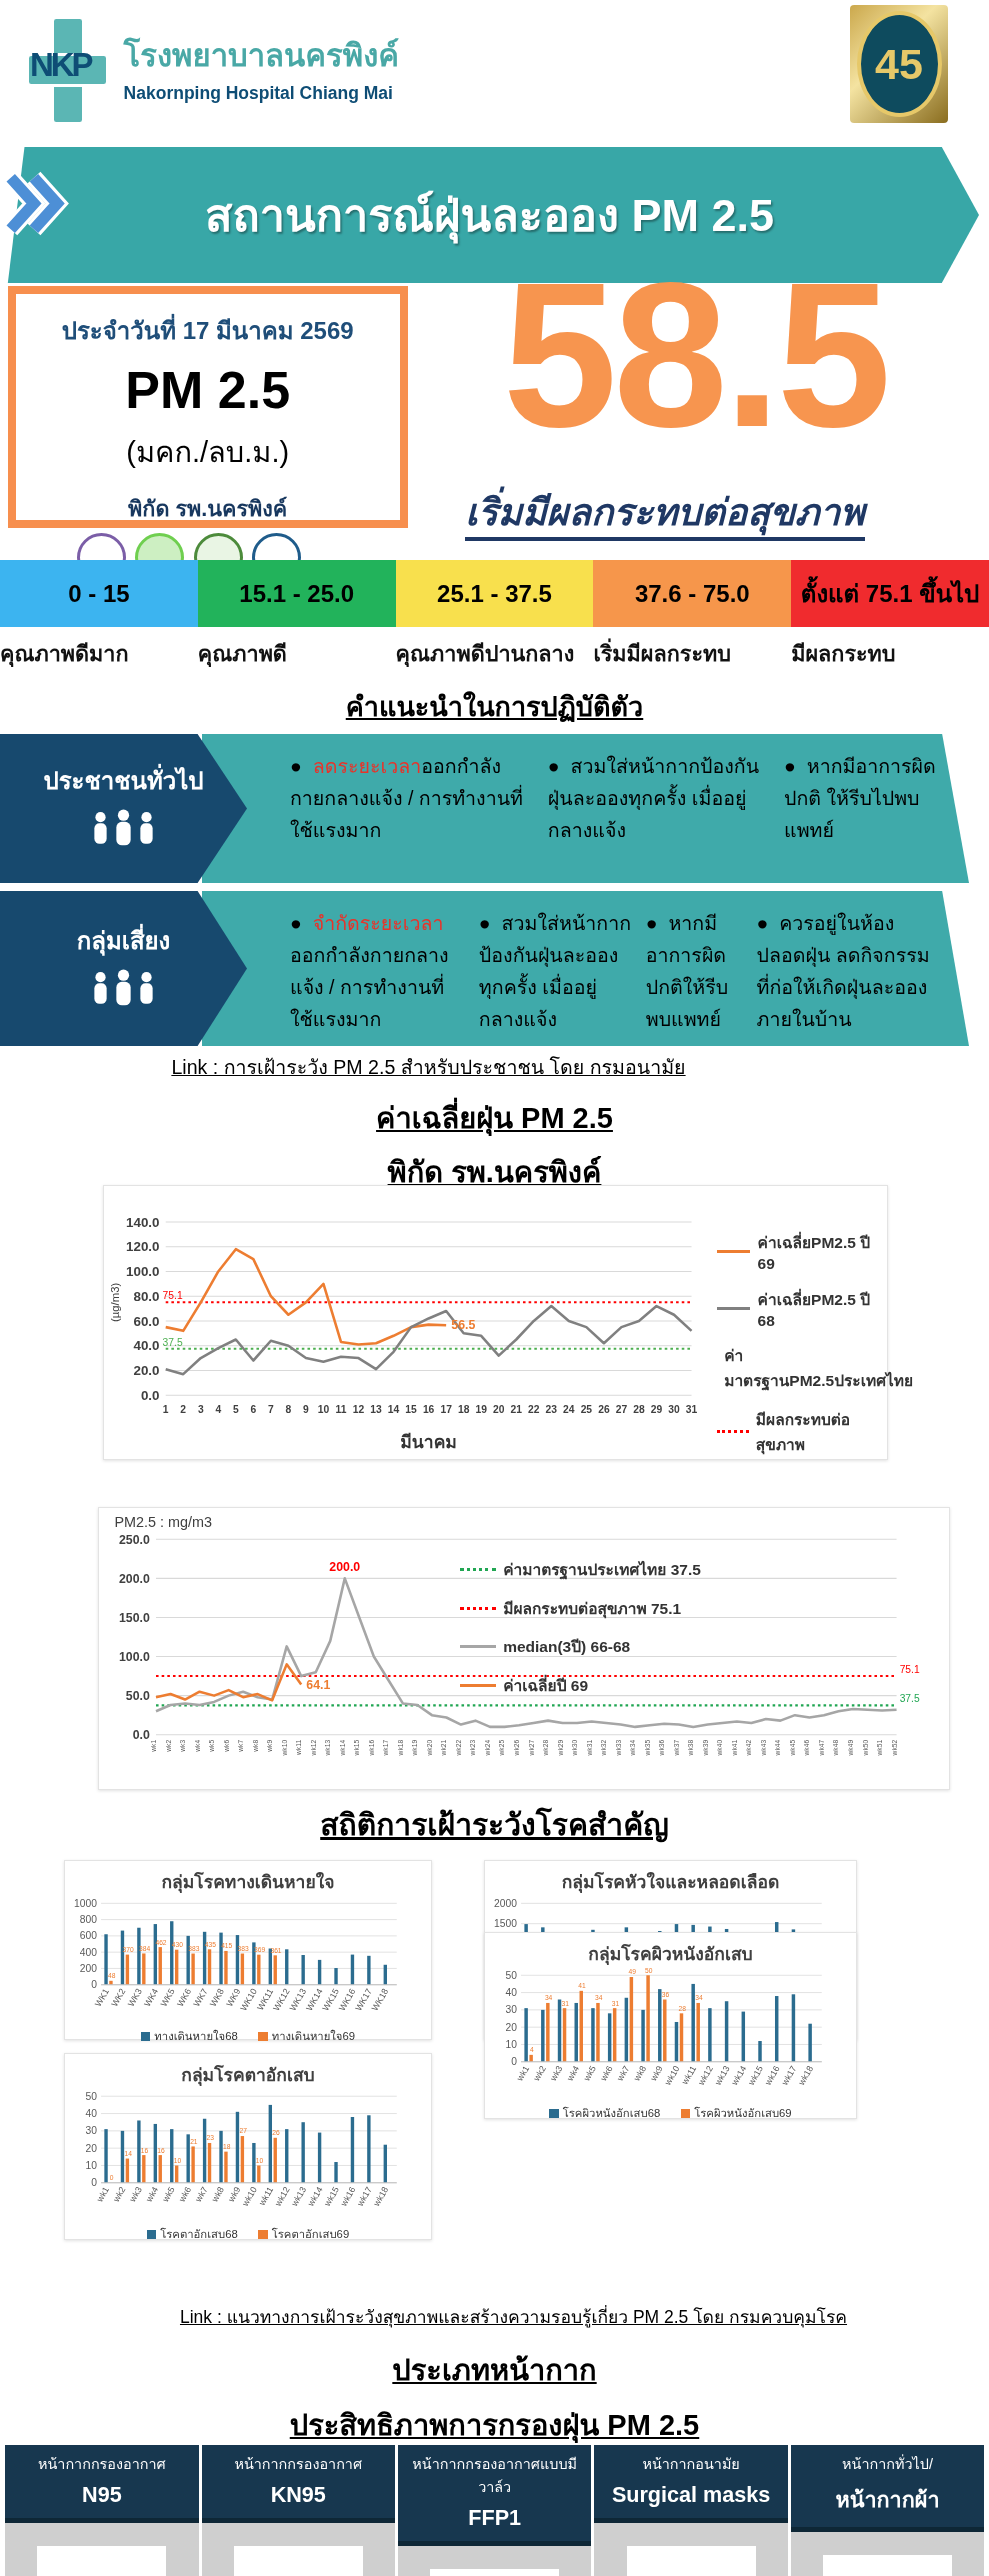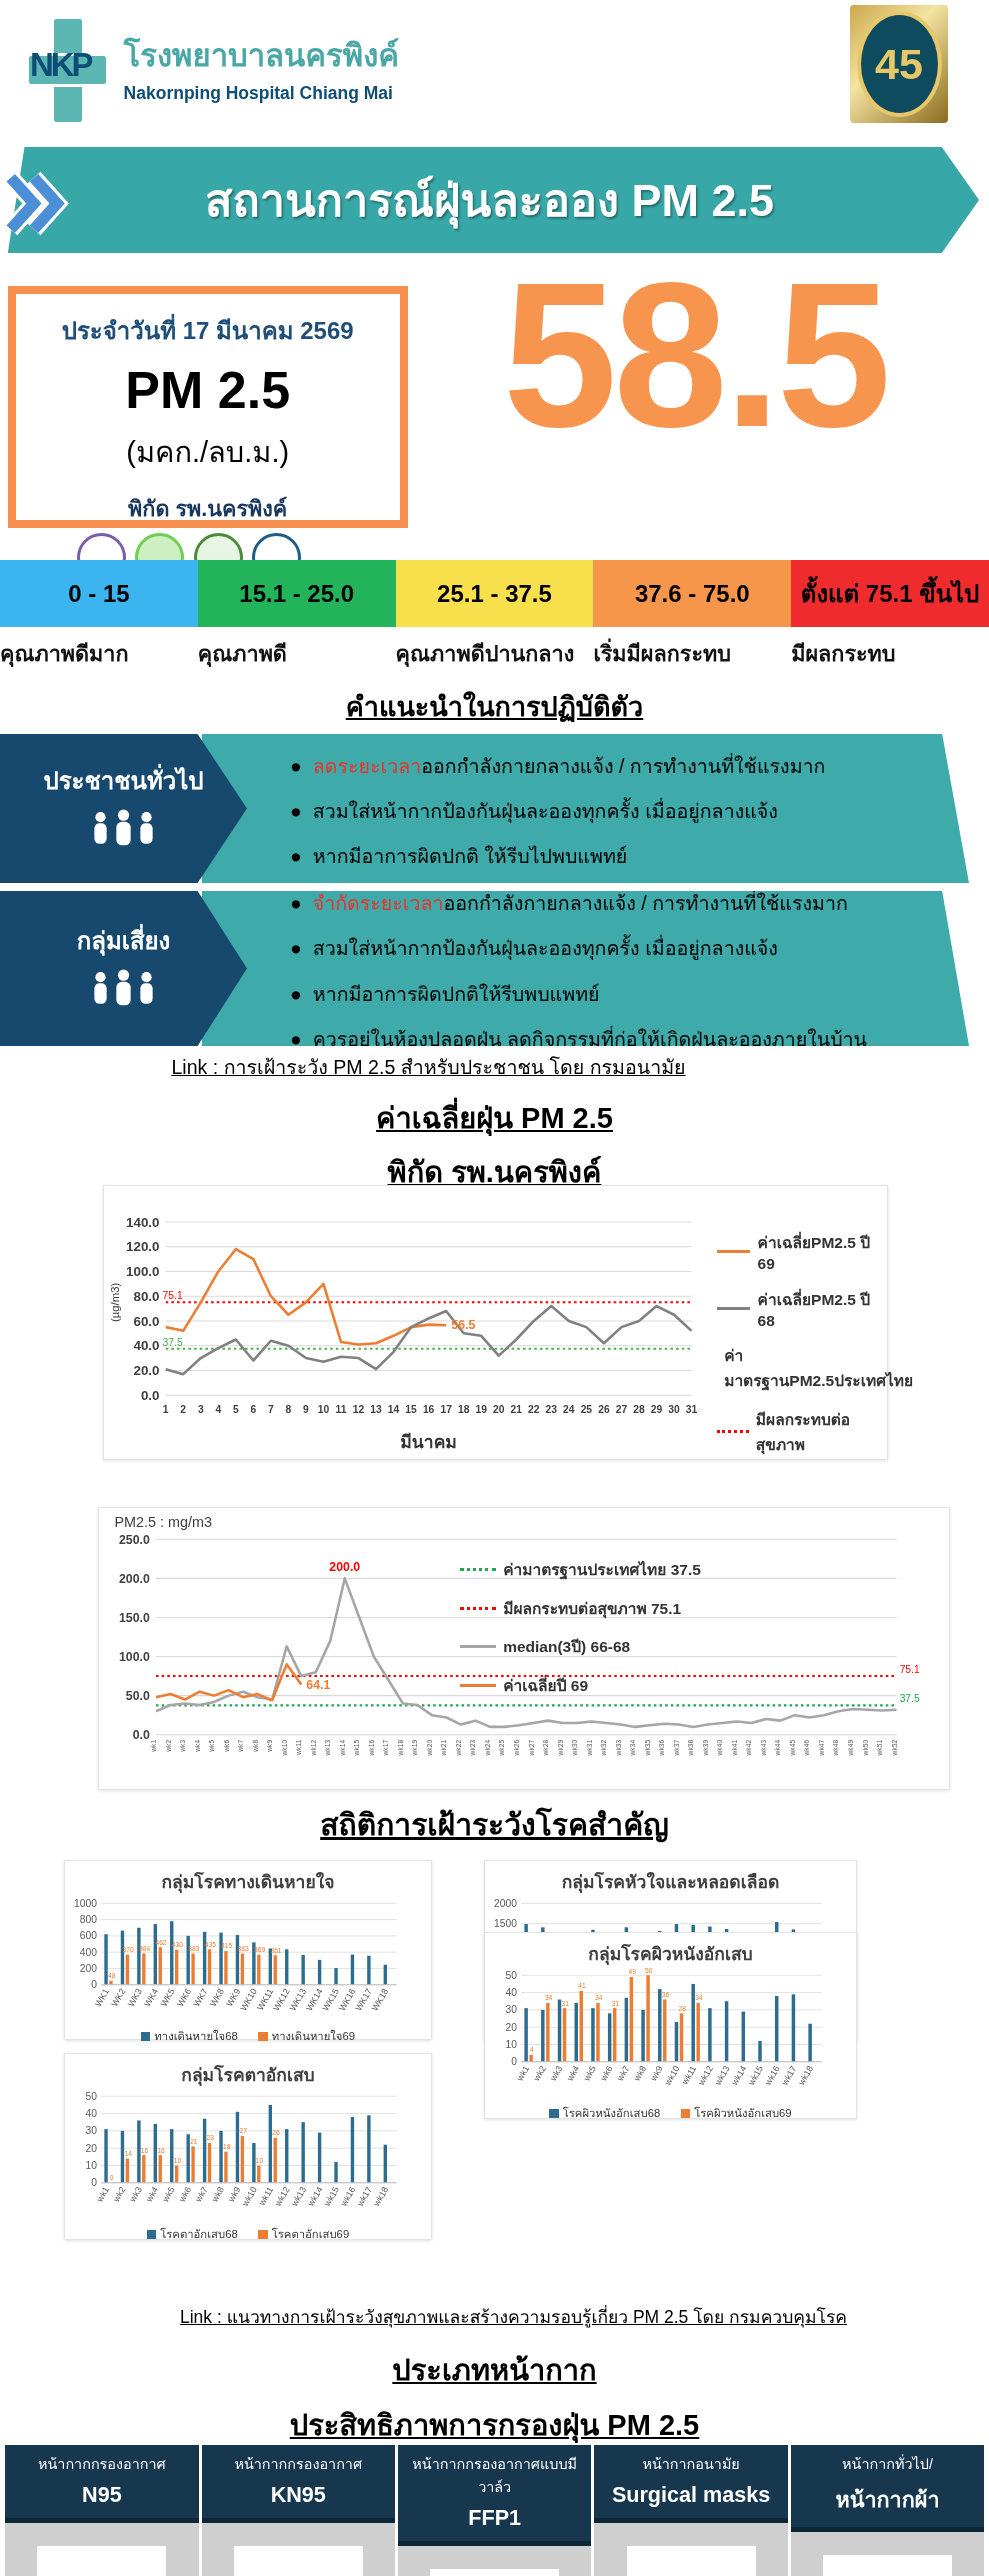--- a/index.html
+++ b/index.html
@@ -27,21 +27,21 @@
   
   .scale-bar{display:flex;width:989px;height:67px;}
   .scale-seg{flex:1;display:flex;align-items:center;justify-content:center;font-size:24px;font-weight:bold;}
   .scale-labels{display:flex;width:989px;margin-top:9.3px;}
   .scale-lab{flex:1;text-align:left;font-size:21.6px;font-weight:bold;color:#111;}
   
   .sec-title{font-size:27px;font-weight:bold;color:#000;text-decoration:underline;}
   .adv-row{position:absolute;left:0;width:969px;}
   .adv-label{position:absolute;left:0;top:0;bottom:0;width:247px;background:#17496E;clip-path:polygon(0 0,80% 0,100% 50%,80% 100%,0 100%);color:#fff;display:flex;flex-direction:column;align-items:center;justify-content:center;gap:7.2px;z-index:2;}
   .adv-label .name{font-size:24px;font-weight:bold;}
-  .adv-body{position:absolute;left:202px;top:0;bottom:0;right:0;background:#3FAAAA;clip-path:polygon(0 0,96.5% 0,100% 100%,0 100%);padding:15.5px 31px 10.3px 88px;box-sizing:border-box;display:flex;flex-direction:column;justify-content:center;gap:13.4px;}
+  .adv-body{position:absolute;left:202px;top:0;bottom:0;right:0;background:#3FAAAA;clip-path:polygon(0 0,96.5% 0,100% 100%,0 100%);padding:15.5px 31px 10.3px 88px;box-sizing:border-box;display:flex;flex-direction:row;justify-content:center;gap:13.4px;}
   .adv-bullet{font-size:19.6px;color:#000;}
   .adv-bullet .hl{color:#E8332A;}
   .linkline{font-size:19.6px;color:#000;text-decoration:underline;}
   
   .card{background:#fff;border:1px solid #E3E3E3;box-shadow:0 1px 3.1px rgba(0,0,0,.12);}
   .legend-item{display:flex;align-items:center;gap:7.2px;margin:13.4px 0;}
   .leg-swatch{width:36px;height:0;border-top-width:3.1px;}
   .leg-text{font-size:15.5px;font-weight:bold;color:#333;}
   .bar-legend{display:flex;justify-content:center;gap:20.6px;font-size:11.3px;color:#333;align-items:center;}
   .bar-legend .sw{width:9.3px;height:9.3px;display:inline-block;margin-right:4.1px;vertical-align:-1px;}
@@ -69,38 +69,41 @@
       <div class="hosp-th">โรงพยาบาลนครพิงค์</div>
       <div class="hosp-en">Nakornping Hospital Chiang Mai</div>
     </div>
   </div>
   <div class="abs" style="left:850px;top:5.2px;">
     <div class="badge45">
         <div class="inner">45</div>
       </div>
   </div>
 
-  <div class="abs banner" style="left:0;top:147px;width:979px;height:106px;">
+  <div class="abs banner" style="left:0;top:147px;width:979px;height:136px;">
     <span class="banner-text">สถานการณ์ฝุ่นละออง PM 2.5</span>
   </div>
   <svg class="abs chev" width="67" height="67" viewBox="0 0 130 130" style="top:170px;">
     <polyline points="15,15 60,65 15,115" fill="none" stroke="#fff" stroke-width="34"></polyline>
     <polyline points="15,15 60,65 15,115" fill="none" stroke="#4D8FD6" stroke-width="22"></polyline>
     <polyline points="60,15 105,65 60,115" fill="none" stroke="#fff" stroke-width="34"></polyline>
     <polyline points="60,15 105,65 60,115" fill="none" stroke="#4D8FD6" stroke-width="22"></polyline>
   </svg>
 
   <div class="abs report-box ctr" style="left:7.7px;top:286px;width:384px;height:216px;padding-top:10.3px;">
     <div style="font-size:24px;font-weight:bold;color:#1F4E79;margin-top:7.2px;">ประจำวันที่ 17 มีนาคม 2569</div>
     <div style="font-size:52px;font-weight:bold;color:#000;margin-top:13.4px;line-height:1;">PM 2.5</div>
     <div style="font-size:29px;color:#000;margin-top:13.4px;">(มคก./ลบ.ม.)</div>
     <div style="font-size:21.6px;font-weight:bold;color:#17375E;margin-top:15.5px;">พิกัด รพ.นครพิงค์</div>
   </div>
   <div class="abs" style="left:422px;top:268px;width:546px;text-align:center;">
     <span class="big-num">58.5</span>
+  </div>
+  <div class="abs" style="left:361px;top:482px;width:608px;text-align:center;">
+    <span class="status-line">เริ่มมีผลกระทบต่อสุขภาพ</span>
   </div>
   <div class="abs" style="left:77px;top:533px;">
     <span class="logo-dot" style="border-color:#7B5EA7;"></span>
     <span class="logo-dot" style="border-color:#6FCF4F;background:#CDEFC2;"></span>
     <span class="logo-dot" style="border-color:#4C8B3B;background:#E9F5E4;"></span>
     <span class="logo-dot" style="border-color:#1F5C8B;"></span>
   </div>
 
   <div class="abs" style="left:0;top:560px;">
     <div class="scale-bar" id="scale-bar">

